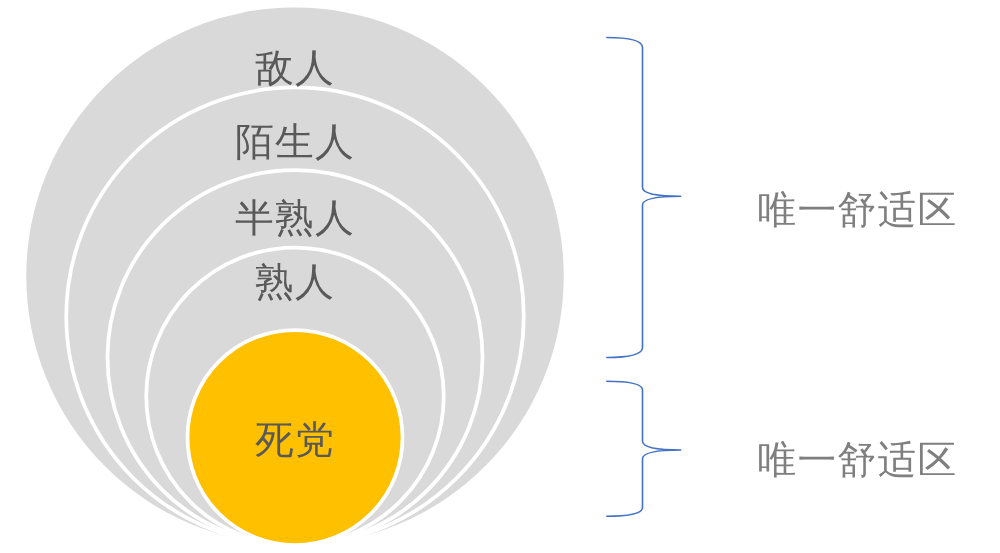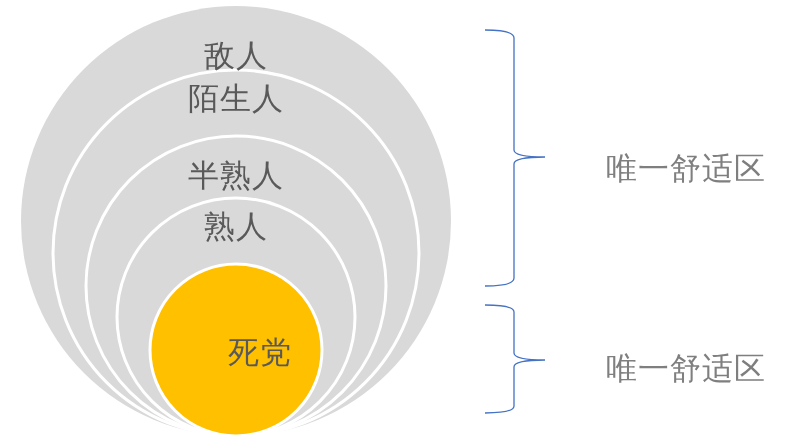--- a/index.html
+++ b/index.html
@@ -19,19 +19,19 @@
   <circle cx="236" cy="253" r="183" fill="#d9d9d9" stroke="#ffffff" stroke-width="3"></circle>
   <circle cx="236" cy="286" r="150" fill="#d9d9d9" stroke="#ffffff" stroke-width="3"></circle>
   <circle cx="236" cy="317" r="119" fill="#d9d9d9" stroke="#ffffff" stroke-width="3"></circle>
   <circle cx="236" cy="350" r="86" fill="#ffc000" stroke="#ffffff" stroke-width="3"></circle>
 
   <path d="M485 30 Q514 30 514 38 L514 150 Q514 157 545 157 Q514 157 514 164 L514 278 Q514 286 485 286" fill="none" stroke="#4472c4" stroke-width="1.3"></path>
   <path d="M485 305 Q514 305 514 312 L514 353 Q514 360 545 360 Q514 360 514 367 L514 406 Q514 413 485 413" fill="none" stroke="#4472c4" stroke-width="1.3"></path>
 </svg>
 
 <div class="lbl" style="left:236px; top:13px;margin-top:24px;">敌人</div>
-<div class="lbl" style="left:236px; top:80px;">陌生人</div>
+<div class="lbl" style="left:236px; top:96px;">陌生人</div>
 <div class="lbl" style="left:236px; top:157px;text-align:center;">半熟人</div>
 <div class="lbl" style="left:236px; top:208px;">熟人</div>
-<div class="lbl" style="left:236px; top:334px;margin-left:24px;">死党</div>
+<div class="lbl" style="left:236px; top:334px;">死党</div>
 
 <div class="side" style="left:606px; top:150px;">唯一舒适区</div>
 <div class="side" style="left:606px; top:350px;">唯一舒适区</div>
 
 </body></html>

